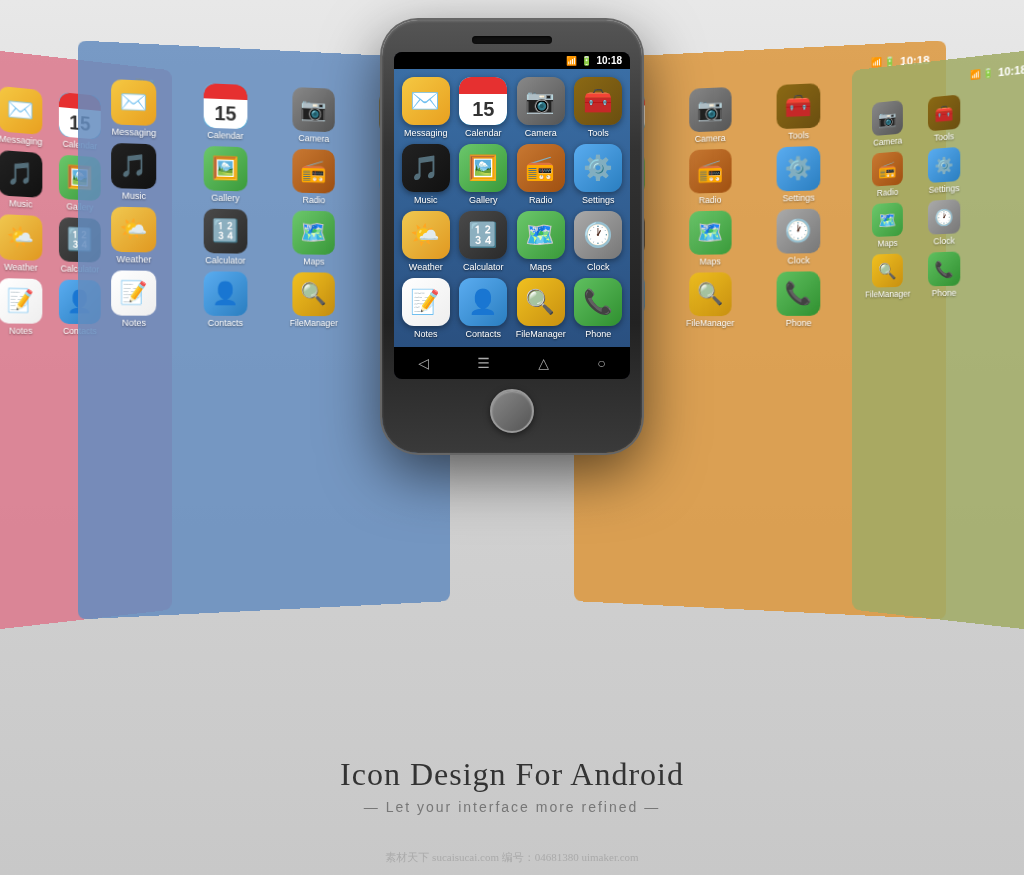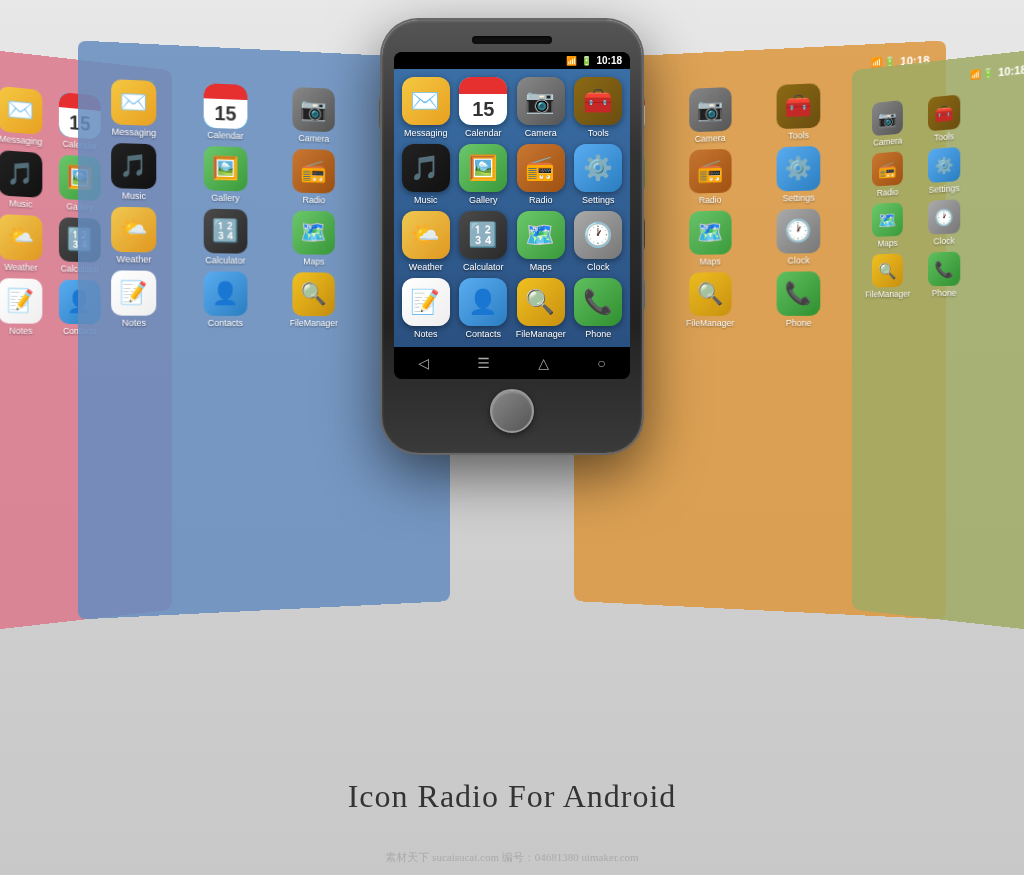--- a/index.html
+++ b/index.html
@@ -666,16 +666,17 @@
         <span class="nav-btn">○</span>
       </div>
     </div>
     <div class="phone-home-area">
       <div class="home-button"></div>
     </div>
   </div>
 </div>
 
 <div class="bottom-text">
-  <div class="title-text">Icon Radio For Android</div>
+  <div class="title-text">Icon Design For Android</div>
+  <div class="subtitle-text">— Let your interface more refined —</div>
 </div>
 
 <div class="watermark">素材天下 sucaisucai.com  编号：04681380        uimaker.com</div>
 
 </body></html>

